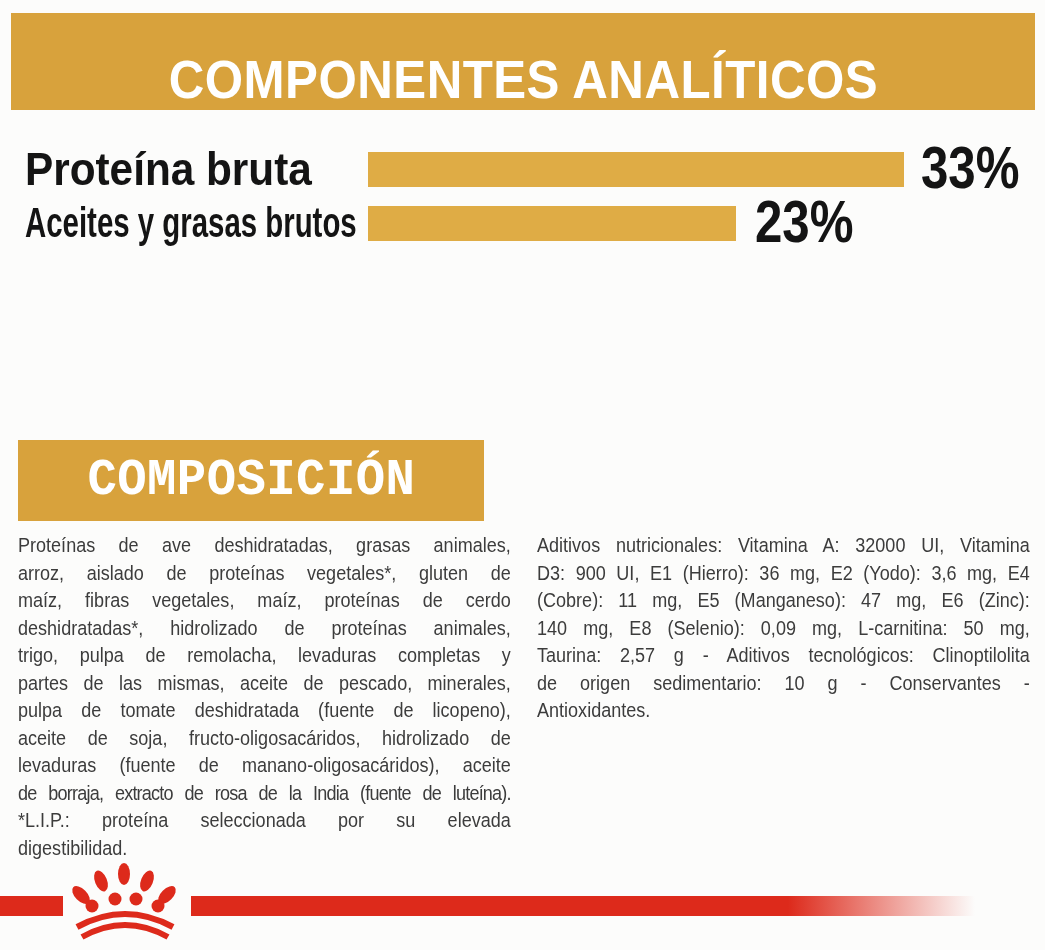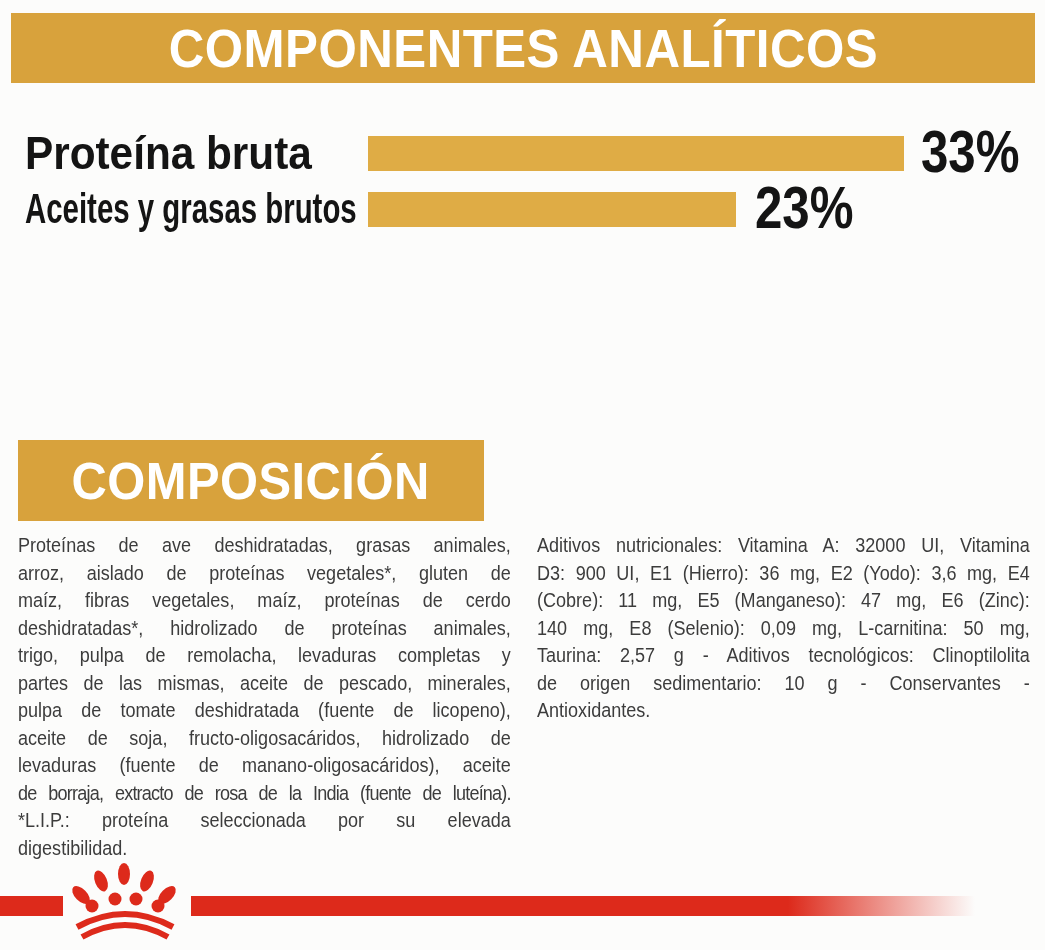--- a/index.html
+++ b/index.html
@@ -5,52 +5,52 @@
   * { margin:0; padding:0; box-sizing:border-box; }
   html,body { background:#ffffff; }
   .page {
     position:relative; width:1045px; height:950px;
     background:#FCFCFB; overflow:hidden;
     font-family:"Liberation Sans", sans-serif;
   }
 
   
   .top-banner {
-    position:absolute; left:11px; top:13px; width:1024px; height:70px;
-    background:#D8A23C; display:flex; align-items:center; justify-content:center;
+    position:absolute; left:11px; top:13px; width:1024px; height:97px;
+    background:#D8A23C; display:flex; align-items:flex-end; justify-content:center;
   }
   .banner-title {
     font-size:53px; font-weight:bold; color:#ffffff; white-space:nowrap;
     transform:scaleX(0.93); letter-spacing:0.5px;
   }
 
   
   .chart-row { position:absolute; left:0; width:1045px; height:35px; }
-  .row-1 { top:136px; } .row-2 { top:192px; } .row-3 { top:272px; }
+  .row-1 { top:152px; } .row-2 { top:206px; } .row-3 { top:272px; }
   .row-label {
     position:absolute; left:25px; top:50%;
     font-weight:bold; color:#141414; white-space:nowrap;
     transform-origin:left center;
   }
   .row-1 .row-label { font-size:47px; transform:translateY(-52%) scaleX(0.90); }
   .row-2 .row-label { font-size:42px; transform:translateY(-52%) scaleX(0.70); }
   .row-3 .row-label { font-size:47px; transform:translateY(-52%) scaleX(0.95); }
   .bar { position:absolute; left:368px; top:0; height:35px; background:#DFAC45; }
   .row-1 .bar { width:536px; } .row-2 .bar { width:368px; } .row-3 .bar { width:69px; }
   .row-value {
     position:absolute; top:50%;
     font-size:60px; font-weight:bold; color:#141414; white-space:nowrap;
     transform-origin:left center; transform:translateY(-54%) scaleX(0.82);
   }
   .row-1 .row-value { left:921px; } .row-2 .row-value { left:755px; } .row-3 .row-value { left:453px; }
 
   
   .col-banner {
     position:absolute; top:440px; height:81px; background:#D8A23C;
-    display:flex; align-items:center; justify-content:center;
+    display:flex; align-items:center; justify-content:center;font-family:Liberation Mono, monospace;
   }
   .col-banner.left  { left:18px;  width:466px; }
   .col-banner.right { left:537px; width:496px; }
   .col-banner-title {
     font-size:52px; font-weight:bold; color:#ffffff; white-space:nowrap;
     transform:scaleX(0.94); letter-spacing:0.5px;
   }
   .col-banner-sub {
     font-size:29px; font-weight:bold; color:#ffffff; white-space:nowrap;
     margin-left:12px; position:relative; top:7px; transform:scaleX(0.96);

